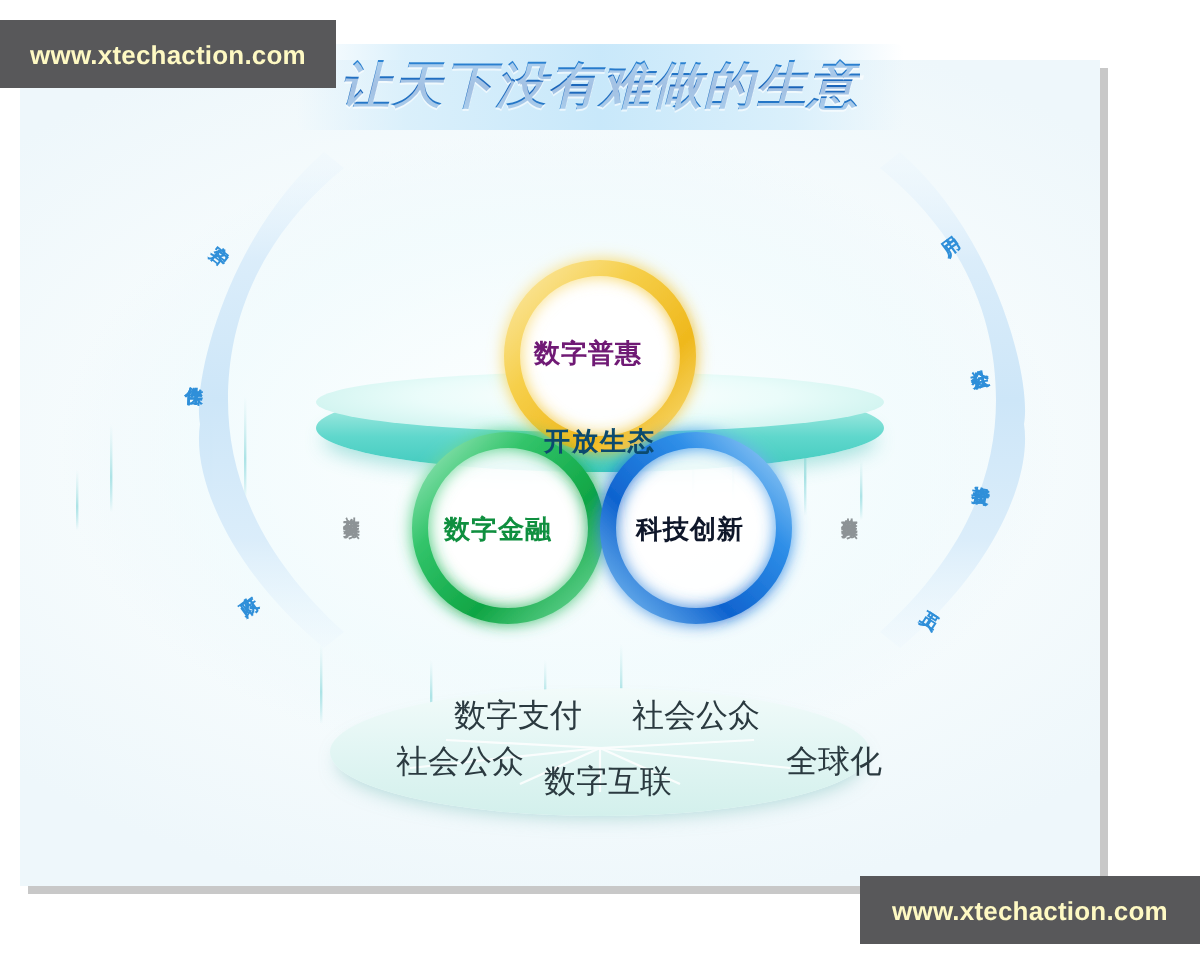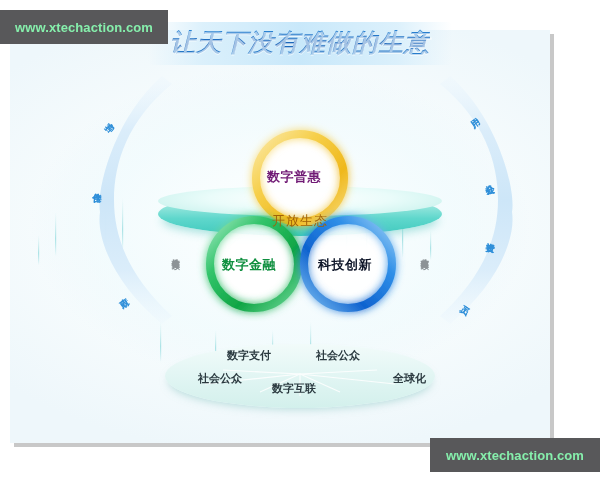--- a/index.html
+++ b/index.html
@@ -161,58 +161,58 @@
     border-radius: 50%;
     background: radial-gradient(ellipse at 50% 40%, #ffffff 0%, #eafcfa 45%, #bdeee8 100%);
     z-index: 4;
   }
   .lab-eco {
     position: absolute;
     left: 0; right: 0;
     top: 212px;
     text-align: center;
     font-size: 13px;
-    font-weight: normal;
-    color: #a16207;
+    font-weight: bold;
+    color: #0c4a6e;
     letter-spacing: 1px;
     z-index: 7;
   }
 
   
   .capsule {
     position: absolute;
     left: 165px;
     top: 344px;
     width: 270px;
     height: 64px;
     border-radius: 50% / 50%;
     background: linear-gradient(180deg, #f2fbfa 0%, #e3f6f4 45%, #d3f0ec 100%);
     box-shadow: 0 5px 9px -4px rgba(120,190,185,.5);
     z-index: 4;
   }
   .capsule-spokes { position: absolute; left: 165px; top: 344px; z-index: 5; }
   .pill-label {
     position: absolute;
-    font-size: 11px;
-    font-weight: bold;
+    font-size: 16px;
+    font-weight: normal;
     color: #2b3a40;
     white-space: nowrap;
     z-index: 7;
   }
   .pl-pay     { left: 227px; top: 348px; }
   .pl-tech    { left: 316px; top: 348px; }
   .pl-finance { left: 198px; top: 371px; }
   .pl-inter   { left: 272px; top: 381px; }
   .pl-global  { left: 358px; top: 371px; margin-left: 35px; }
 
   
   .watermark {
     position: absolute;
     background: #58585a;
-    color: #86efac;
+    color: #fef9c3;
     font-size: 13px;
     font-weight: bold;
     letter-spacing: .1px;
     display: flex;
     align-items: center;
     justify-content: center;
     z-index: 20;
   }
   .wm-top    { left: 0px;   top: 10px;  width: 168px; height: 34px; }
   .wm-bottom { left: 430px; top: 438px; width: 170px; height: 34px; }

